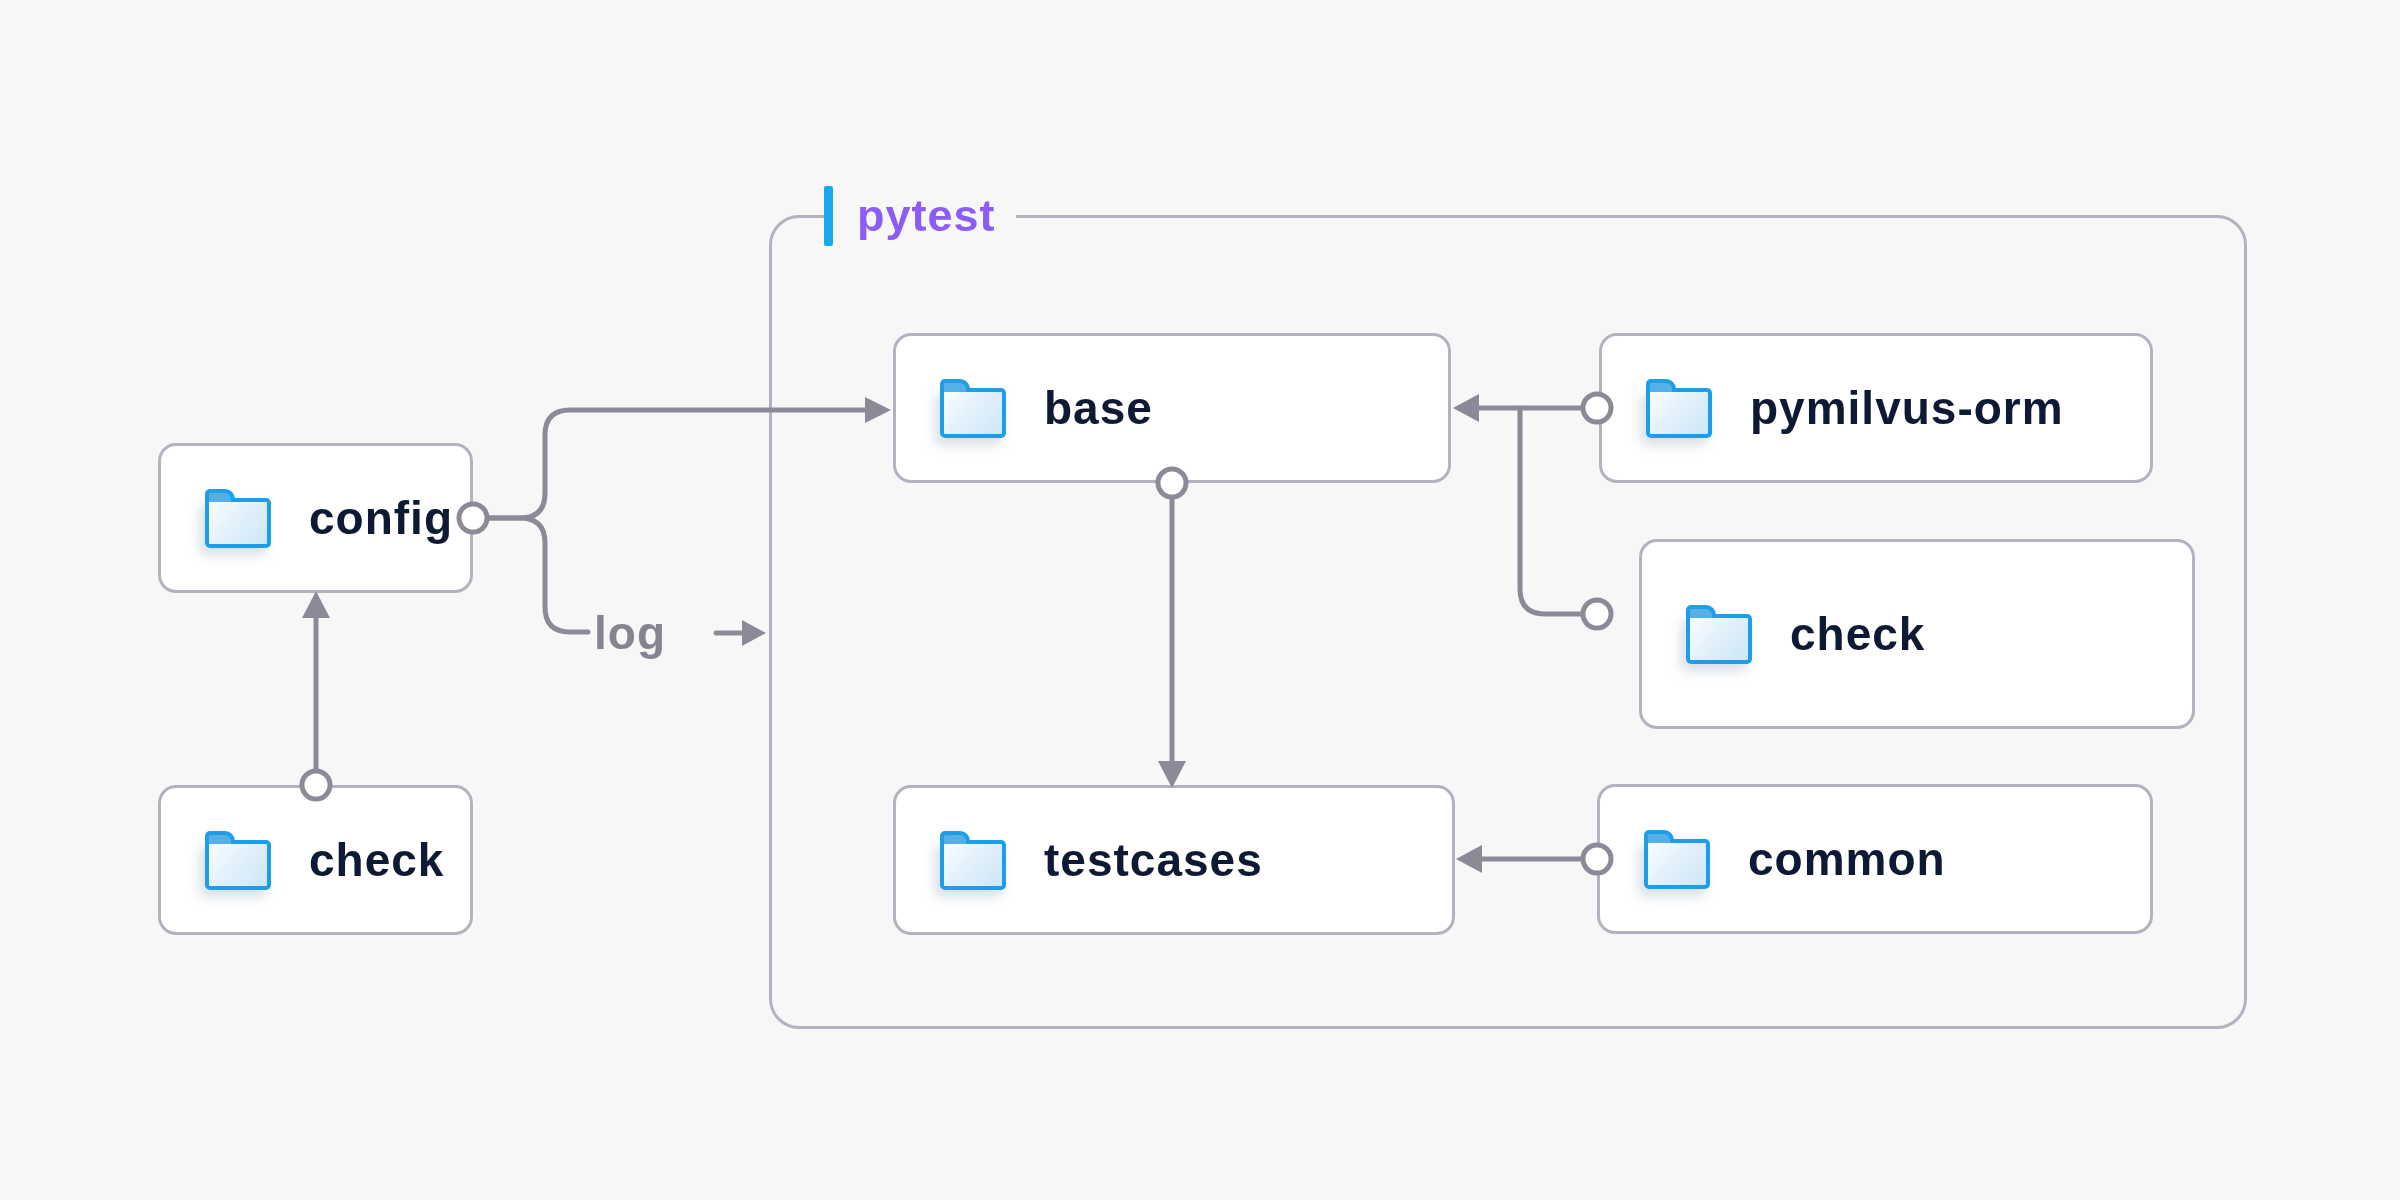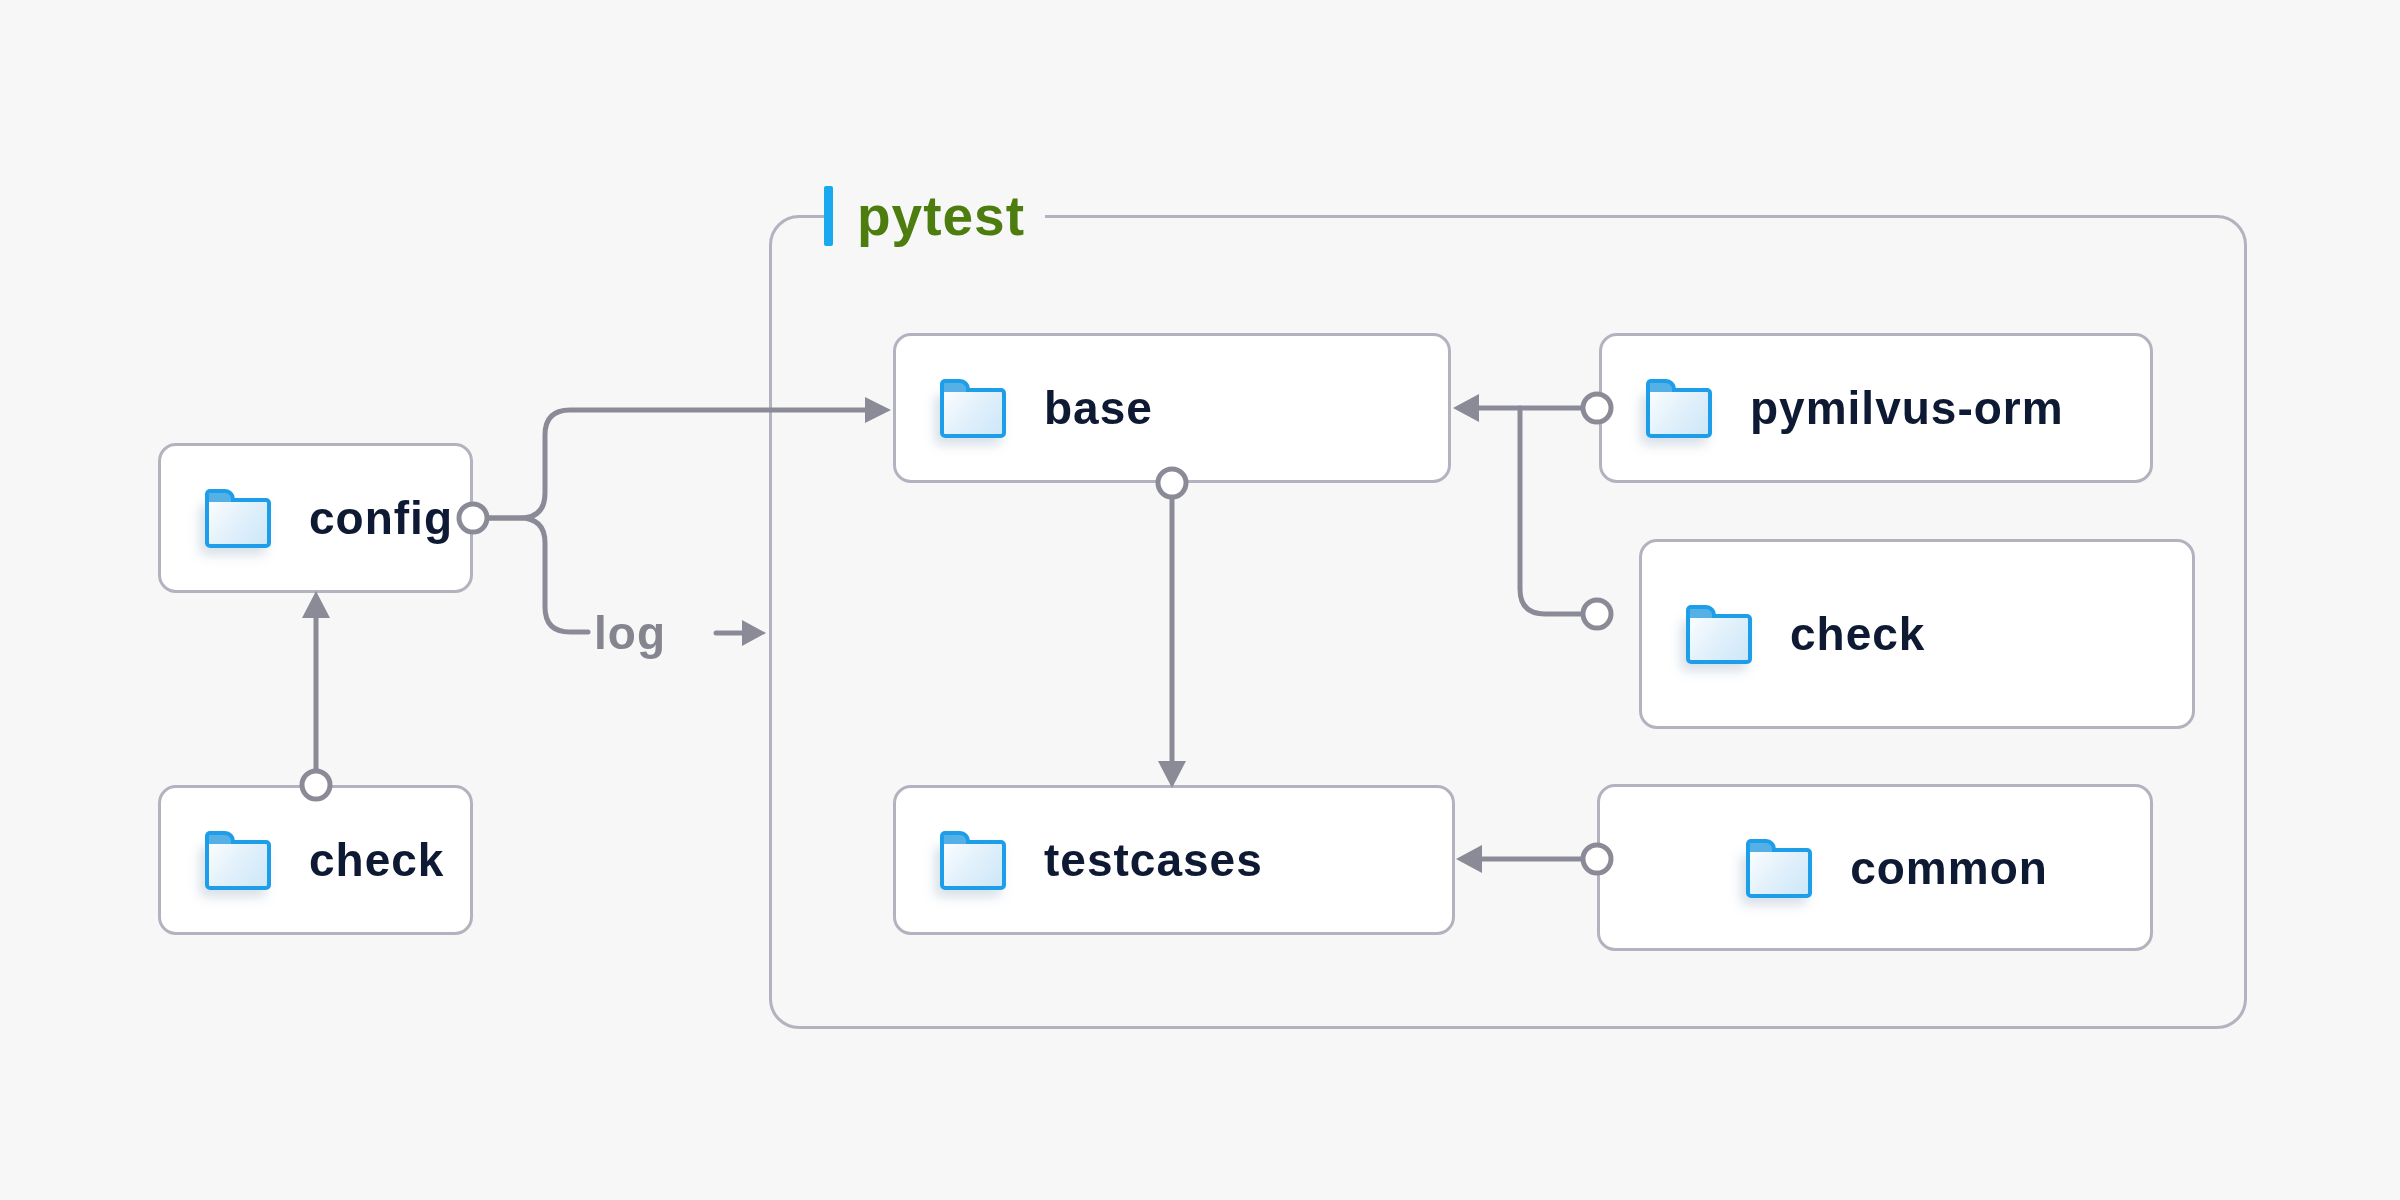--- a/index.html
+++ b/index.html
@@ -39,23 +39,23 @@
   }
   .accent-bar {
     width: 9px;
     height: 60px;
     background: #18a9ee;
     border-radius: 2px;
     margin-right: 24px;
     flex: 0 0 auto;
   }
   .group-title {
-    font-size: 55px;
+    font-size: 45px;
     font-weight: 700;
-    color: #4d7c0f;
+    color: #8b5cf6;
     letter-spacing: 1px;
     white-space: nowrap;
   }
 
   
   .node {
     position: absolute;
     background: #ffffff;
     border: 3px solid #b3b3bf;
     border-radius: 18px;
@@ -71,21 +71,21 @@
     letter-spacing: 1px;
     margin-left: 38px;
     white-space: nowrap;
   }
   .n-utils     { left: 158px;  top: 443px; width: 315px; height: 150px; }
   .n-config    { left: 158px;  top: 785px; width: 315px; height: 150px; }
   .n-base      { left: 893px;  top: 333px; width: 558px; height: 150px; }
   .n-testcases { left: 893px;  top: 785px; width: 562px; height: 150px; }
   .n-pymilvus  { left: 1599px; top: 333px; width: 554px; height: 150px; }
   .n-check     { left: 1639px; top: 539px; width: 556px; height: 190px; }
-  .n-common    { left: 1597px; top: 784px; width: 556px; height: 167px; justify-content: center; }
+  .n-common    { left: 1597px; top: 784px; width: 556px; height: 150px; }
 
   
   .folder {
     position: relative;
     width: 58px;
     height: 42px;
     margin-top: 10px;
     background: linear-gradient(130deg, #fafdff 0%, #e3f1fb 45%, #cde7f8 100%);
     border: 4px solid #1e9de9;
     border-radius: 3px 5px 5px 5px;

